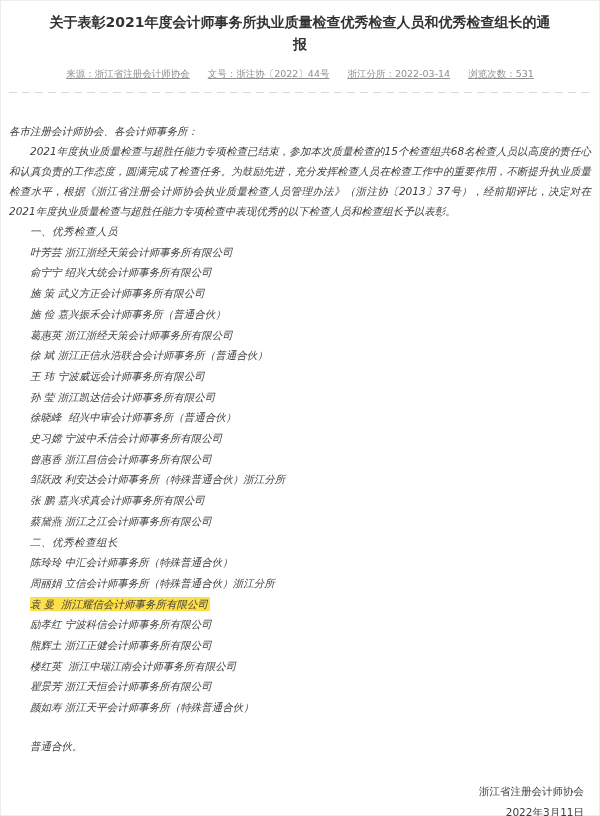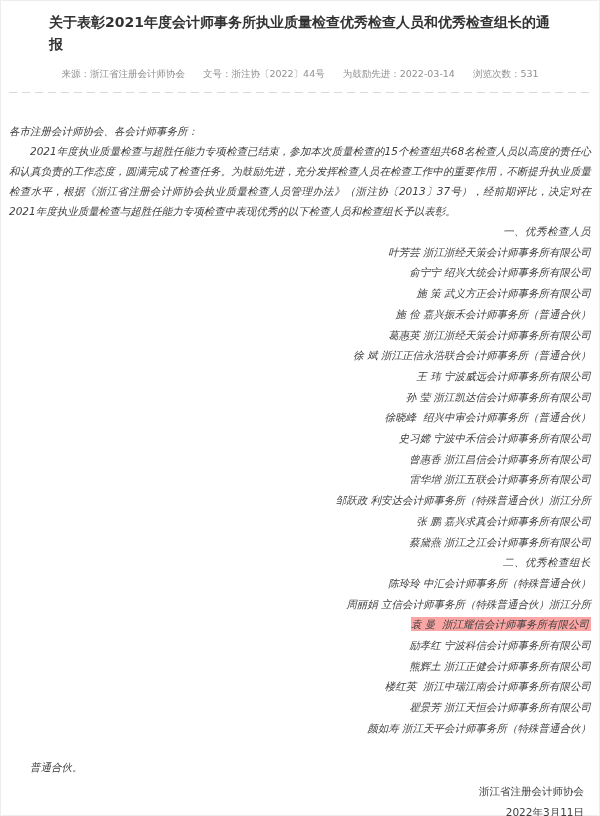--- a/index.html
+++ b/index.html
@@ -12,33 +12,33 @@
     width: 600px; height: 816px;
     background: #ffffff;
     border: 1px solid #ededed;
     padding: 10px 8px 0 8px;
     position: relative;
   }
   .doc-title {
     font-size: 14px;
     font-weight: bold;
     color: #333333;
-    text-align: left;
+    text-align: center;
     line-height: 22px;
     padding: 0 40px;
   }
   .meta-bar {
     margin-top: 12px;
     text-align: center;
     font-size: 9.5px;
     color: #8f8f8f;
     line-height: 13px;
     white-space: nowrap;
   }
-  .meta-item { display: inline-block; margin: 0 9px; }
+  .meta-item { display: inline-block; margin: 0 9px; text-decoration: underline; }
   .dashed-sep {
     margin-top: 12px;
     height: 1px;
     background: repeating-linear-gradient(90deg, #d9d9d9 0 8px, transparent 8px 13px);
   }
   .body-text {
     color: #404040;
     font-size: 10.5px;
     font-style: italic;
   }
@@ -49,21 +49,20 @@
   }
   .main-para {
     line-height: 20px;
     text-indent: 2em;
     text-align: justify;
   }
   .row {
     line-height: 20.7px;
     margin-left: 2em;
     white-space: pre-wrap;
-    text-align: right;
   }
   .section-title { letter-spacing: 0.5px; }
   .hl { padding: 1px 2px 1px 0; }
   .closing {
     margin-top: 18px;
     margin-left: 2em;
     line-height: 20.7px;
   }
   .footer {
     position: absolute;
@@ -77,50 +76,49 @@
   .footer { padding-bottom: 0; top: 780px; bottom: auto; }
 </style>
 </head>
 <body>
 
 <div class="page">
 
   <h1 class="doc-title">关于表彰2021年度会计师事务所执业质量检查优秀检查人员和优秀检查组长的通报</h1>
 
   <div class="meta-bar">
-    <span class="meta-item"><span>来源：</span><span>浙江省注册会计师协会</span></span><span class="meta-item"><span>文号：</span><span>浙注协〔2022〕44号</span></span><span class="meta-item"><span>为鼓励先进：</span><span>2022-03-14</span></span><span class="meta-item"><span>浏览次数：</span><span>531</span></span>
+    <span class="meta-item"><span>来源：</span><span>浙江省注册会计师协会</span></span><span class="meta-item"><span>文号：</span><span>浙注协〔2022〕44号</span></span><span class="meta-item"><span>浙江分所：</span><span>2022-03-14</span></span><span class="meta-item"><span>浏览次数：</span><span>531</span></span>
   </div>
 
   <div class="dashed-sep"></div>
 
   <div class="body-text">
     <p class="salutation">各市注册会计师协会、各会计师事务所：</p>
     <p class="main-para">2021年度执业质量检查与超胜任能力专项检查已结束，参加本次质量检查的15个检查组共68名检查人员以高度的责任心和认真负责的工作态度，圆满完成了检查任务。为鼓励先进，充分发挥检查人员在检查工作中的重要作用，不断提升执业质量检查水平，根据《浙江省注册会计师协会执业质量检查人员管理办法》（浙注协〔2013〕37号），经前期评比，决定对在2021年度执业质量检查与超胜任能力专项检查中表现优秀的以下检查人员和检查组长予以表彰。</p>
 
     <p class="row section-title">一、优秀检查人员</p>
     <p class="row">叶芳芸 浙江浙经天策会计师事务所有限公司</p>
     <p class="row">俞宁宁 绍兴大统会计师事务所有限公司</p>
     <p class="row">施 策 武义方正会计师事务所有限公司</p>
     <p class="row">施 俭 嘉兴振禾会计师事务所（普通合伙）</p>
     <p class="row">葛惠英 浙江浙经天策会计师事务所有限公司</p>
     <p class="row">徐 斌 浙江正信永浩联合会计师事务所（普通合伙）</p>
     <p class="row">王 玮 宁波威远会计师事务所有限公司</p>
     <p class="row">孙 莹 浙江凯达信会计师事务所有限公司</p>
     <p class="row">徐晓峰  绍兴中审会计师事务所（普通合伙）</p>
     <p class="row">史习嫦 宁波中禾信会计师事务所有限公司</p>
     <p class="row">曾惠香 浙江昌信会计师事务所有限公司</p>
-    <p class="row">雷华增 浙江五联会计师事务所有限公司</p>
     <p class="row">邹跃政 利安达会计师事务所（特殊普通合伙）浙江分所</p>
     <p class="row">张 鹏 嘉兴求真会计师事务所有限公司</p>
     <p class="row">蔡黛燕 浙江之江会计师事务所有限公司</p>
 
     <p class="row section-title">二、优秀检查组长</p>
     <p class="row">陈玲玲 中汇会计师事务所（特殊普通合伙）</p>
     <p class="row">周丽娟 立信会计师事务所（特殊普通合伙）浙江分所</p>
-    <p class="row"><span class="hl" style="background-color: #fca5a5;">袁 曼  浙江耀信会计师事务所有限公司</span></p>
+    <p class="row"><span class="hl" style="background-color: #fde047;">袁 曼  浙江耀信会计师事务所有限公司</span></p>
     <p class="row">励孝红 宁波科信会计师事务所有限公司</p>
     <p class="row">熊辉土 浙江正健会计师事务所有限公司</p>
     <p class="row">楼红英  浙江中瑞江南会计师事务所有限公司</p>
     <p class="row">瞿景芳 浙江天恒会计师事务所有限公司</p>
     <p class="row">颜如寿 浙江天平会计师事务所（特殊普通合伙）</p>
 
     <p class="closing">普通合伙。</p>
   </div>
 
   <div class="footer">

